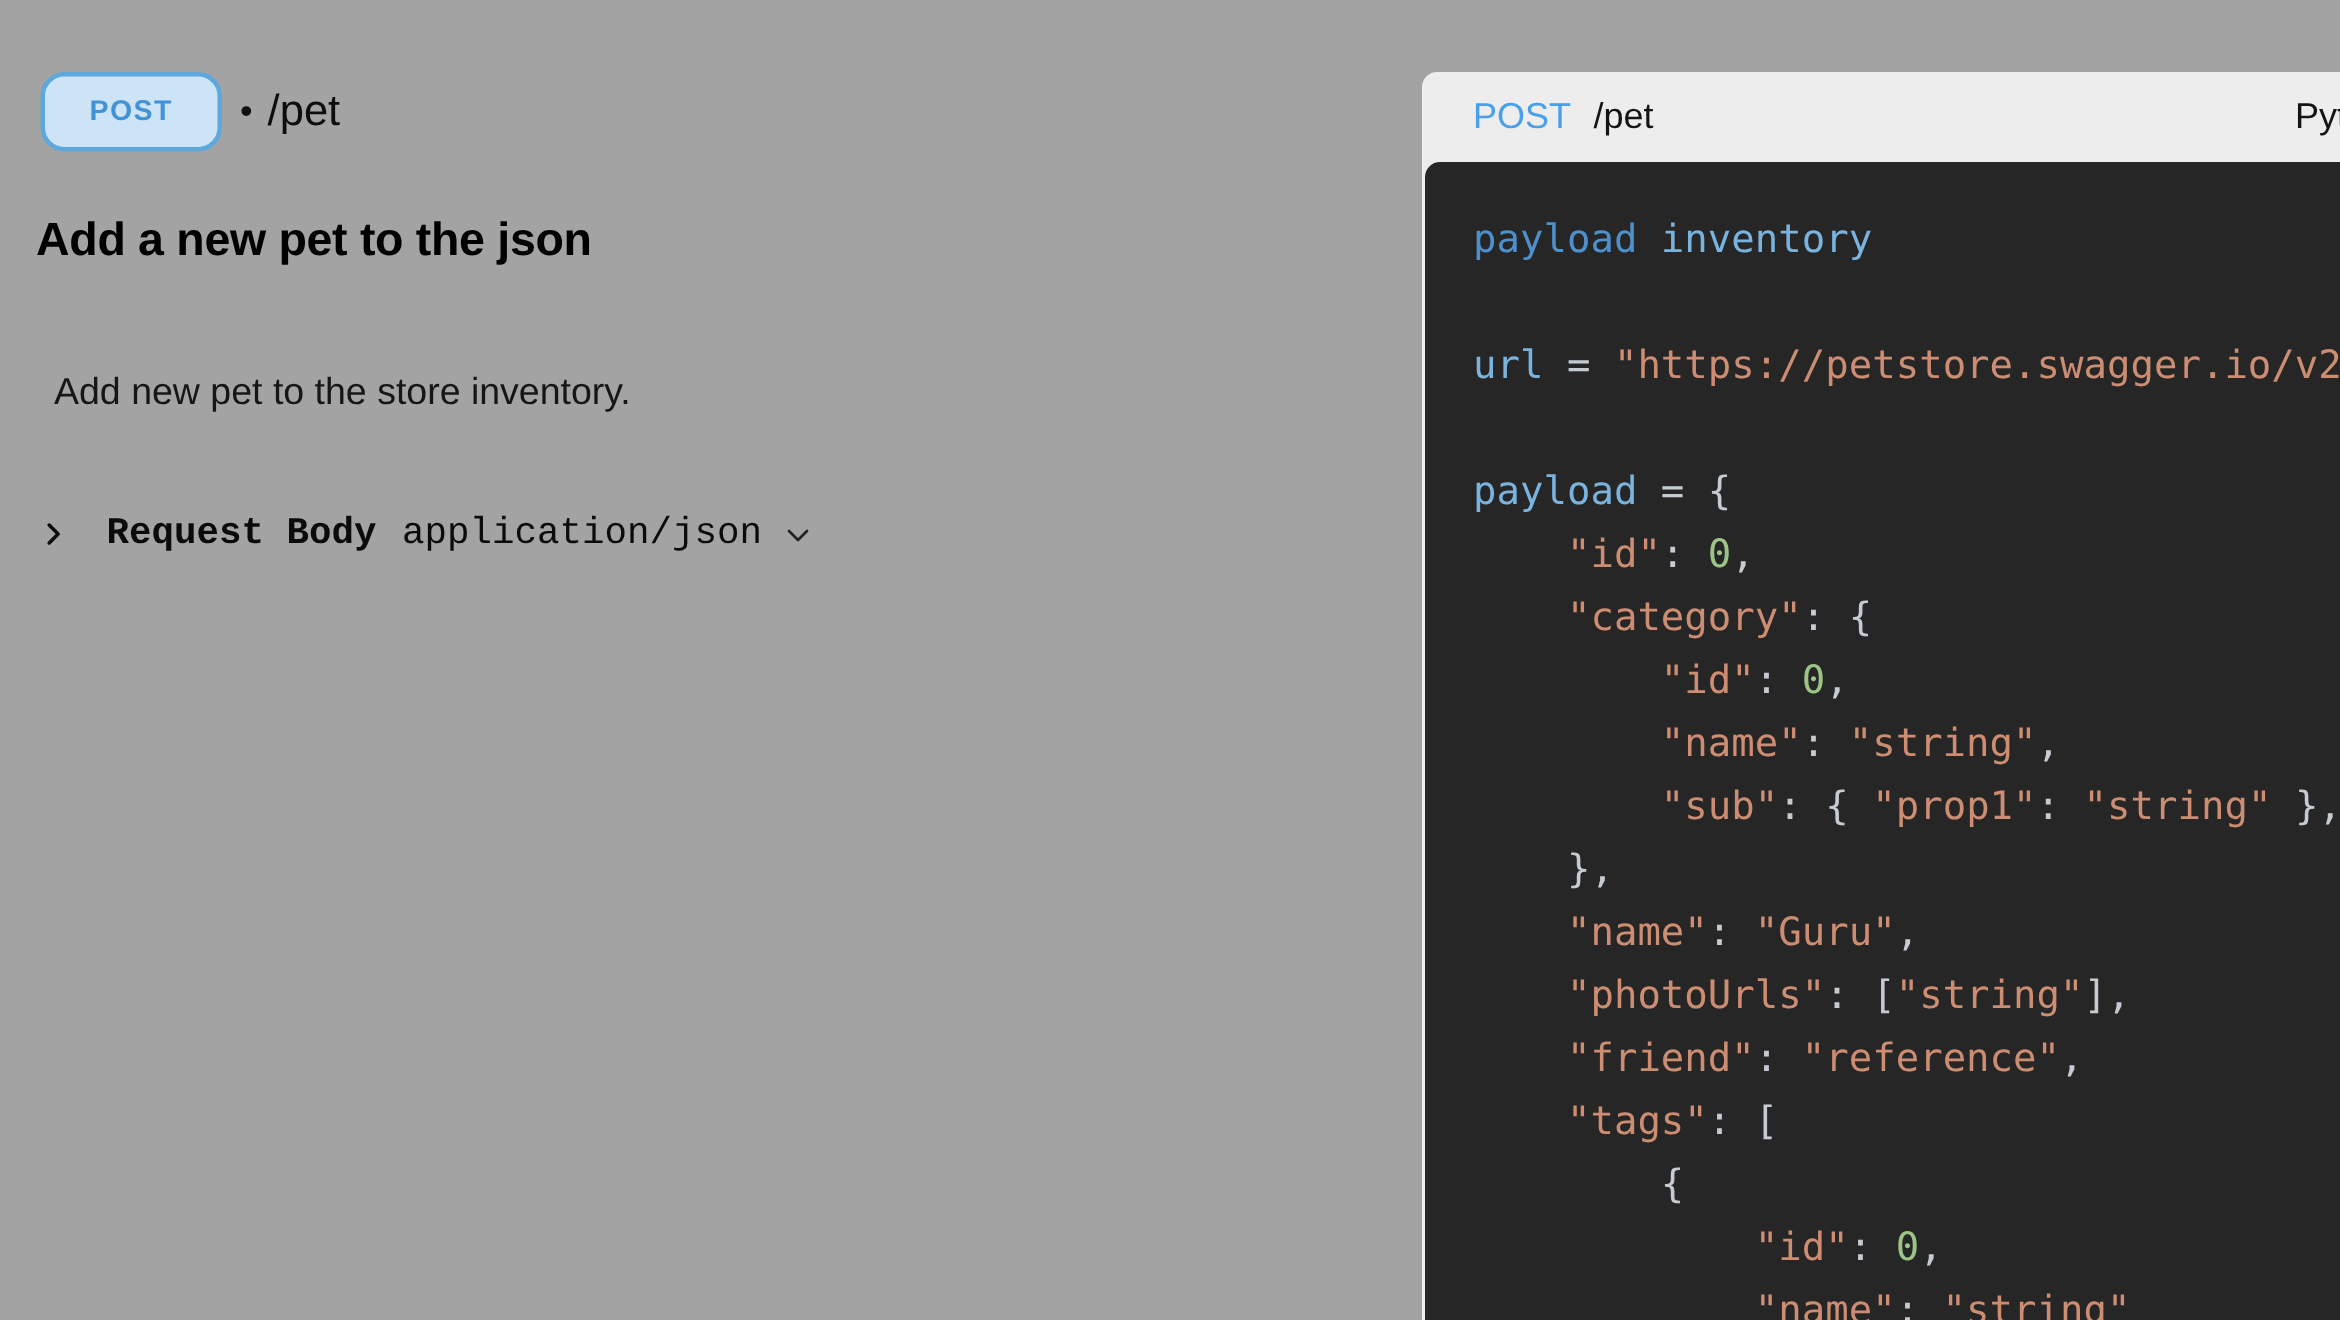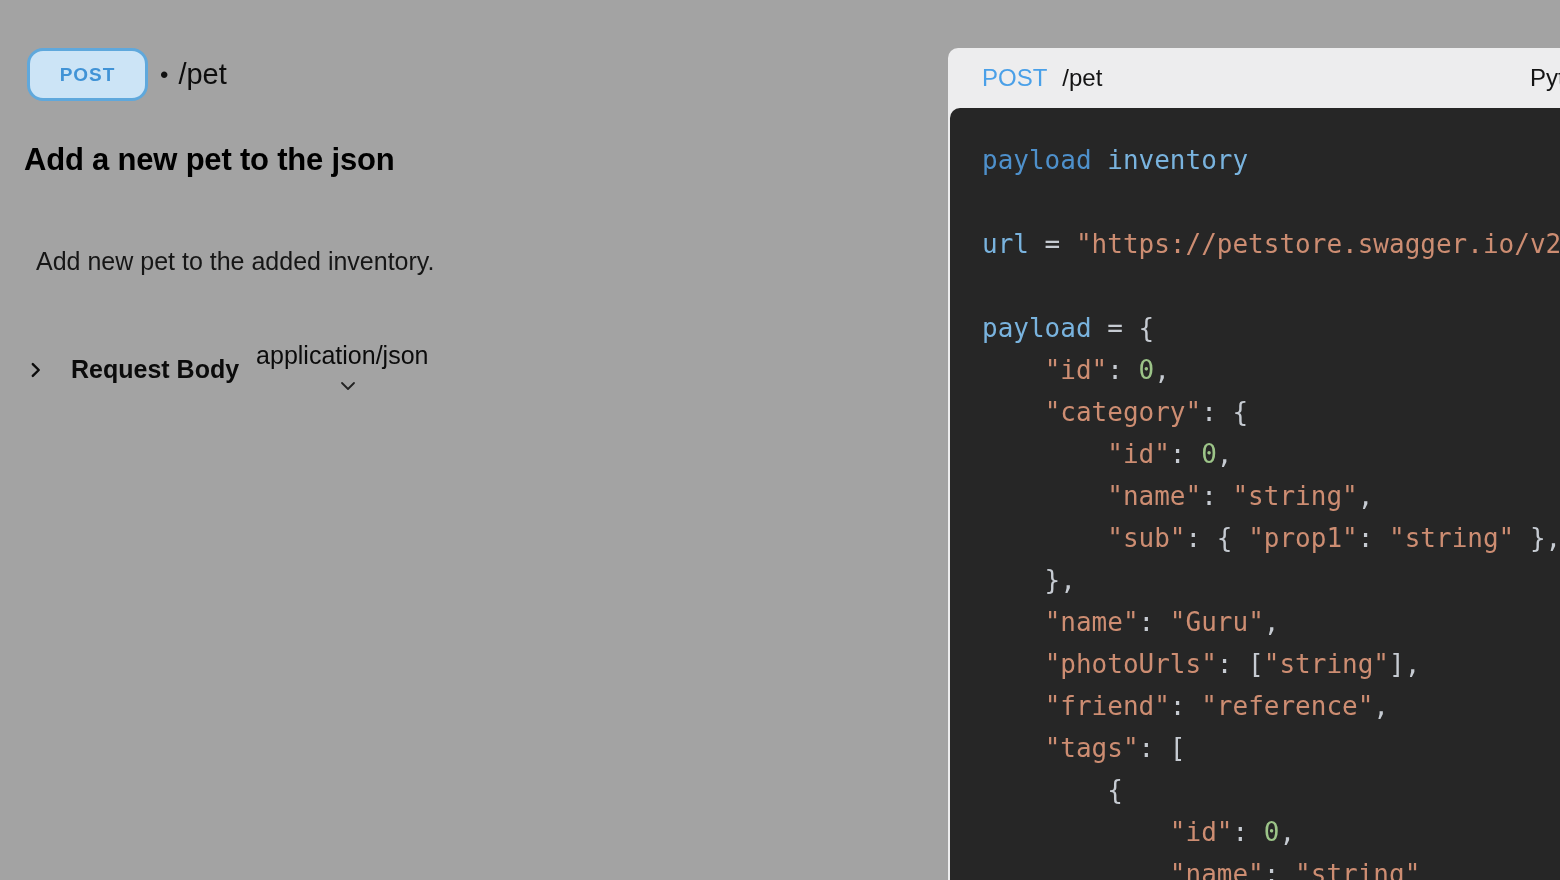--- a/index.html
+++ b/index.html
@@ -58,39 +58,38 @@
     position: absolute;
     left: 36px; top: 247px;
     font-size: 25px;
     color: #161616;
   }
   .request-body-row {
     position: absolute;
     left: 25px; top: 341px;
     display: flex;
     align-items: center;
+    font-family: Liberation Mono, monospace;
   }
   .request-body-toggle {
     display: flex;
     align-items: center;
     cursor: pointer;
   }
   .chev-right-icon { width: 22px; height: 22px; }
   .request-body-label {
     margin-left: 24px;
     font-size: 25px;
     font-weight: 700;
     color: #0b0b0b;
   }
   .content-type-select {
     display: flex;
-    align-items: center;
     margin-left: 17px;
     cursor: pointer;
-    flex-direction: column;
   }
   .content-type-label {
     font-size: 25px;
     font-weight: 400;
     color: #0b0b0b;
   }
   .chev-down-icon { width: 24px; height: 24px; margin-left: 12px; margin-top: 4px; }
   .request-body-description {
     position: absolute;
     left: 60px; top: 390px;
@@ -163,21 +162,21 @@
 <div id="stage">
 
   <div class="endpoint-row">
     <span class="method-badge">POST</span>
     <span class="bullet-sep">•</span>
     <span class="endpoint-path">/pet</span>
   </div>
 
   <h1 class="page-title">Add a new pet to the json</h1>
 
-  <div class="endpoint-description">Add new pet to the added inventory.</div>
+  <div class="endpoint-description">Add new pet to the store inventory.</div>
 
   <div class="request-body-row">
     <div class="request-body-toggle">
       <svg class="chev-right-icon" viewBox="0 0 24 24">
         <path d="M8.5 5.5 L15 12 L8.5 18.5" fill="none" stroke="#0b0b0b" stroke-width="2.6" stroke-linecap="round" stroke-linejoin="round"></path>
       </svg>
       <span class="request-body-label">Request Body</span>
     </div>
     <div class="content-type-select">
       <span class="content-type-label">application/json</span>

